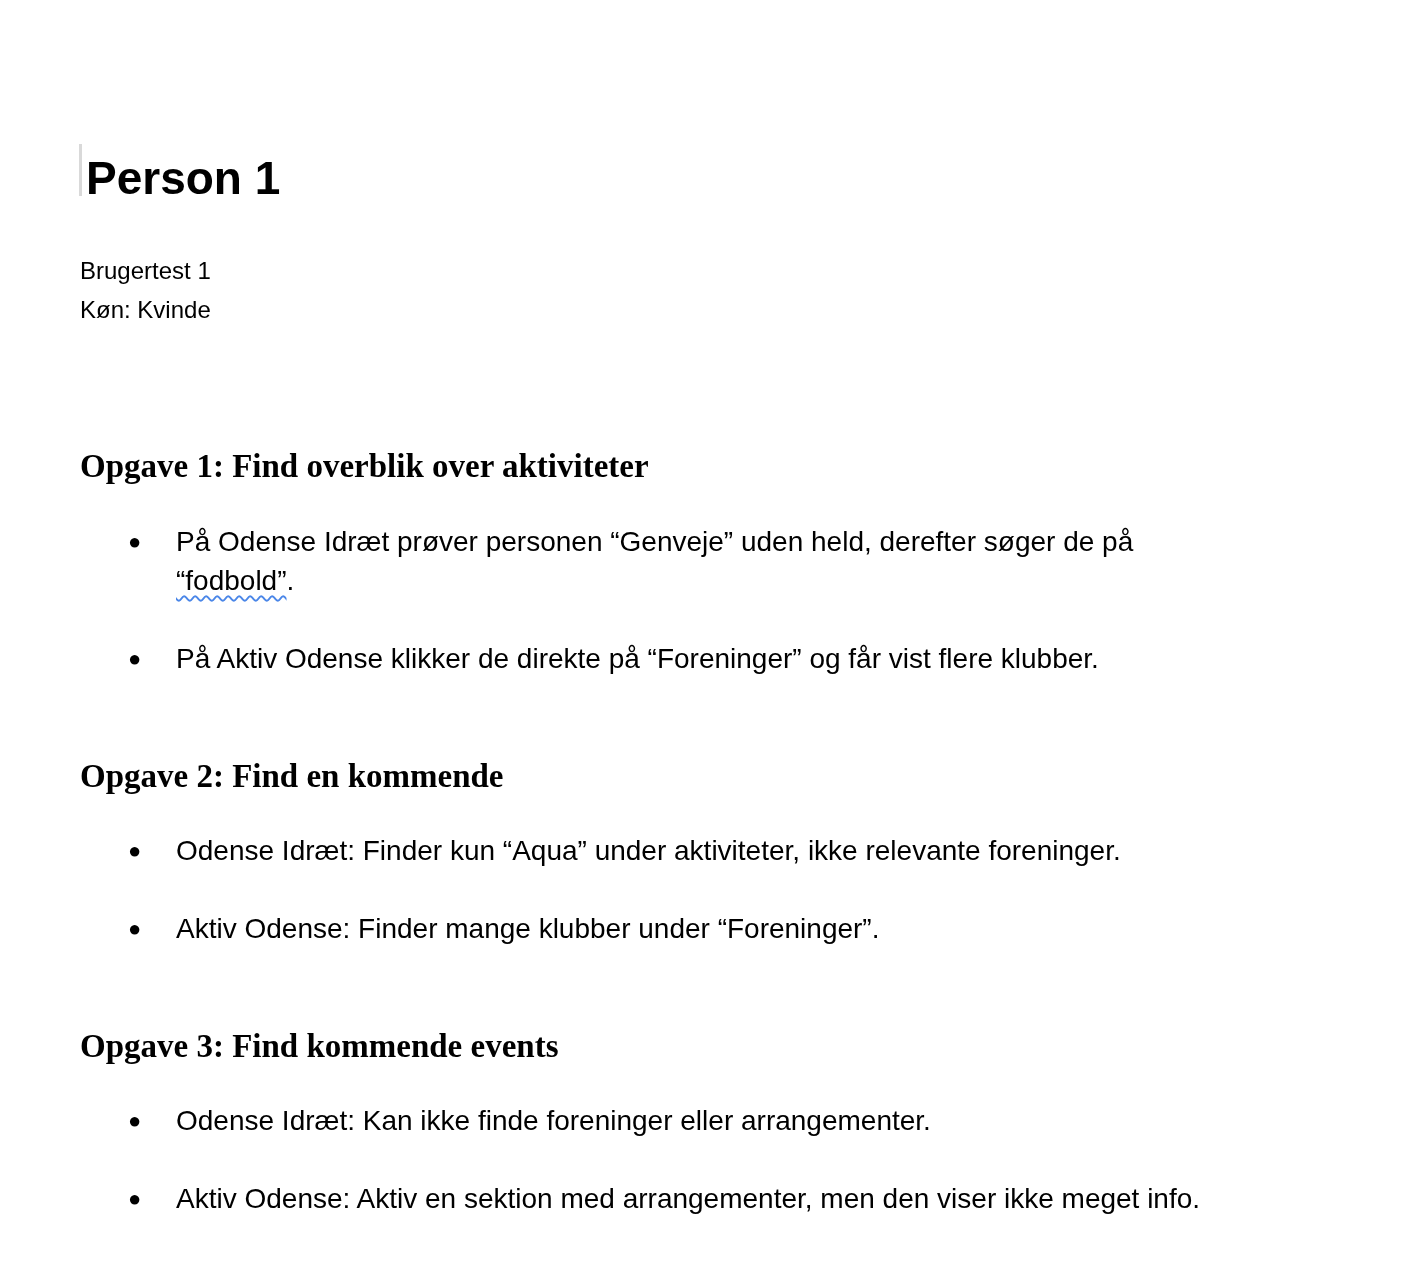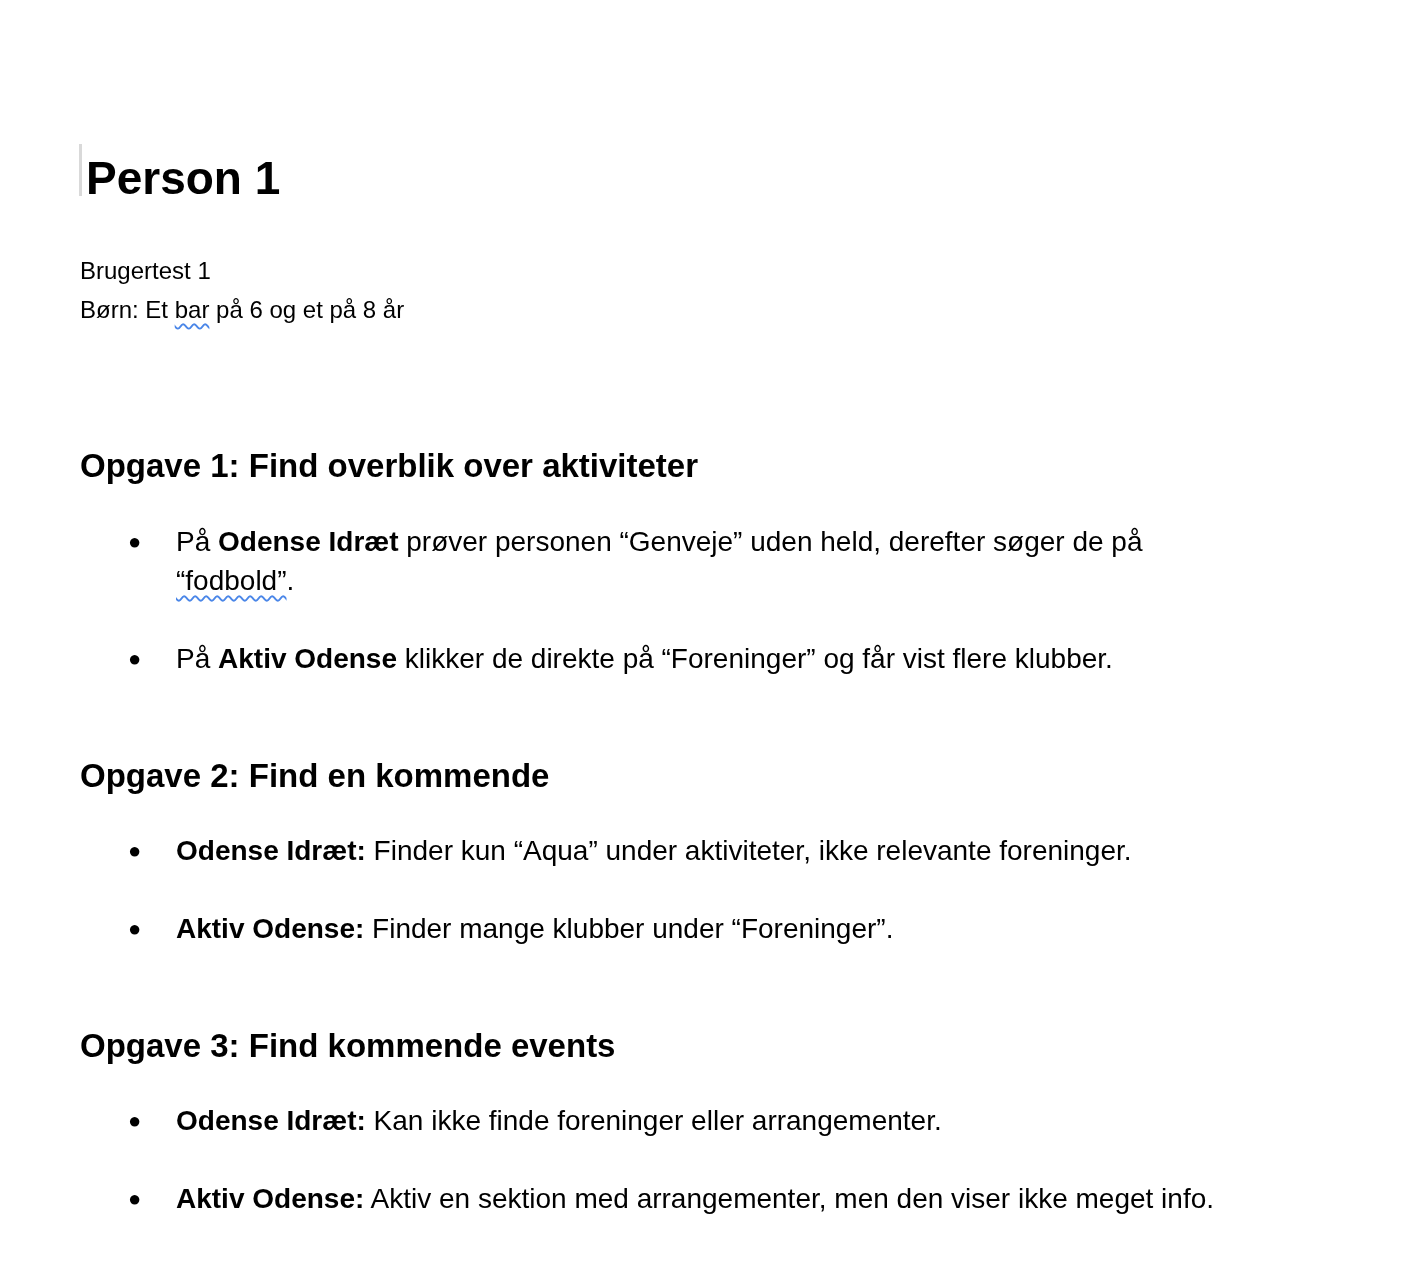--- a/index.html
+++ b/index.html
@@ -53,51 +53,52 @@
       text-underline-offset: 5px;
     }
     .heading {
       position: absolute;
       left: 0;
       margin: 0;
       font-size: 33px;
       font-weight: bold;
       line-height: 40px;
       white-space: nowrap;
+      font-family: Liberation Serif, serif;
     }
     .bullet {
       position: absolute;
       left: 0;
       width: 1160px;
       font-size: 28px;
       line-height: 39px;
     }
     .bullet .dot {
       position: absolute;
       left: 48px;
       top: 0;
       font-size: 22px;
       line-height: 39px;
     }
     .bullet .text {
       margin-left: 96px;
       display: block;
     }
-    .bullet b { font-weight: bold; }
+    .bullet b { font-weight: normal; }
   </style>
 </head>
 <body>
 
 <div class="page">
   <div class="cursor"></div>
   <h1 class="title">Person 1</h1>
 
   <div class="info">
     <div>Brugertest 1</div>
-    <div><span>Børn: Et </span><span class="squiggle">bar</span><span> på 6 og et på 8 år</span></div>
+    <div>Køn: Kvinde</div>
   </div>
 
   <h2 class="heading" style="top:446px">Opgave 1: Find overblik over aktiviteter</h2>
 
   <div class="bullet" style="top:522px">
     <span class="dot">●</span>
     <span class="text"><span>På </span><b>Odense Idræt</b><span> prøver personen “Genveje” uden held, derefter søger de på </span><span class="squiggle">“fodbold”</span><span>.</span></span>
   </div>
 
   <div class="bullet" style="top:639px">

